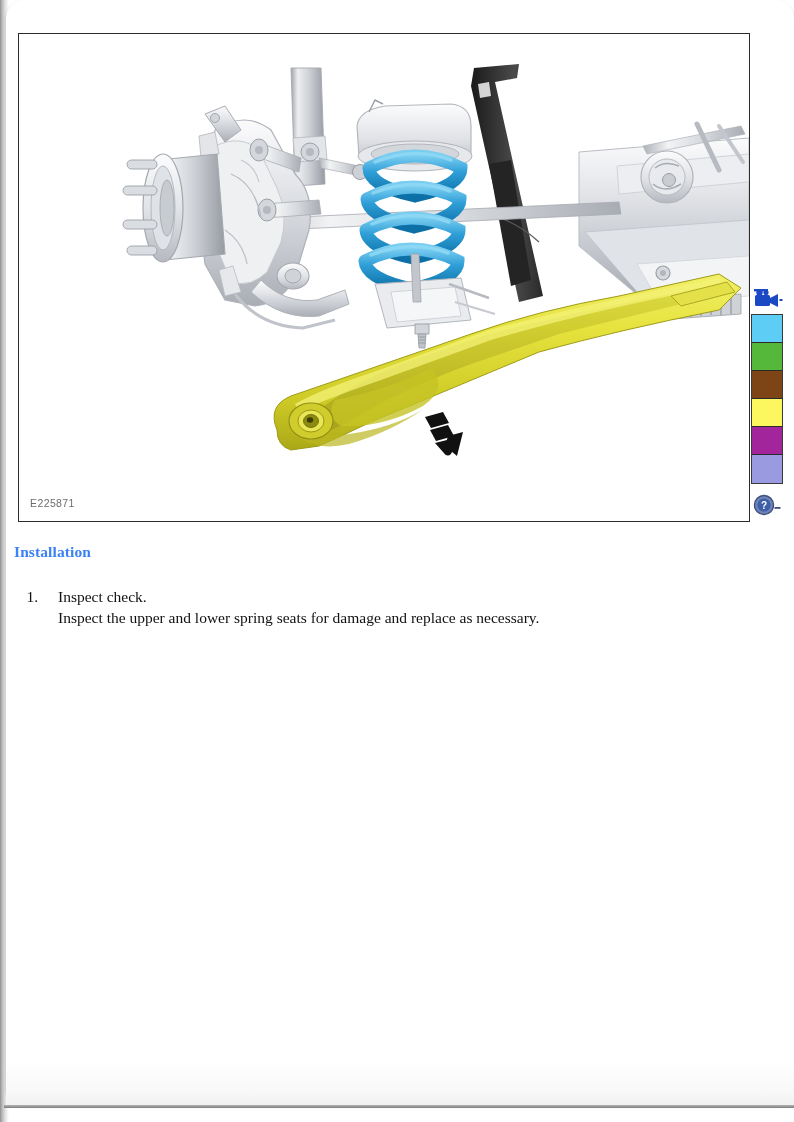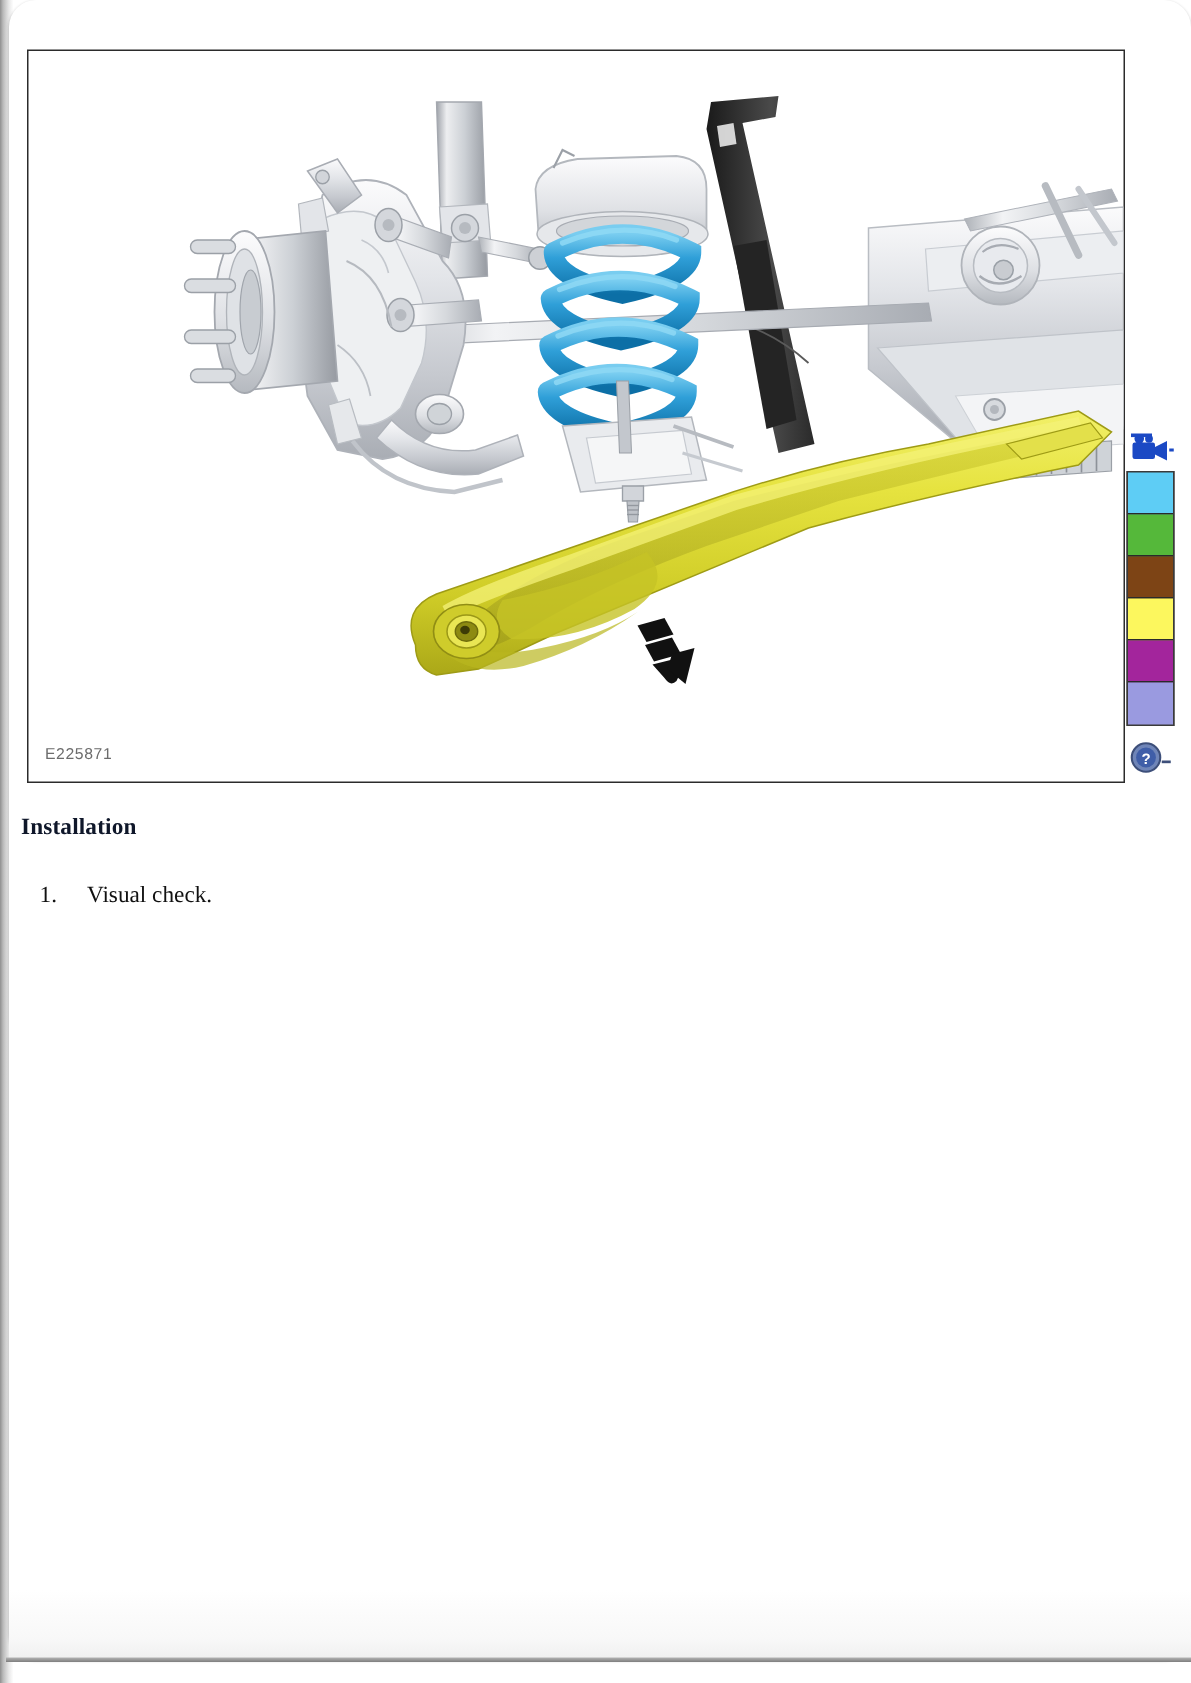--- a/index.html
+++ b/index.html
@@ -78,21 +78,21 @@
   }
 
   
   #heading-installation {
     position: absolute;
     left: 8px;
     top: 543px;
     font-family: "Liberation Serif", serif;
     font-weight: bold;
     font-size: 15.5px;
-    color: #0f172a;
+    color: #3b82f6;
     letter-spacing: 0.1px;
   }
   #steps {
     position: absolute;
     left: 8px;
     top: 586px;
     width: 700px;
   }
   .step-row {
     display: flex;
@@ -371,21 +371,22 @@
 
       <div id="figure-id">E225871</div>
     </div>
 
     <div id="heading-installation">Installation</div>
 
     <ol id="steps" style="list-style:none;margin:0;padding:0;">
       <li class="step-row">
         <span class="step-num">1.</span>
         <span class="step-body">
-          <span class="step-line">Visual check.</span>
+          <span class="step-line">Inspect check.</span>
+          <span class="step-line">Inspect the upper and lower spring seats for damage and replace as necessary.</span>
         </span>
       </li>
     </ol>
 
   </div>
 
   <div id="page-bottom-fade"></div>
   <div id="page-edge"></div>
 
   <div id="palette-toolbar">

